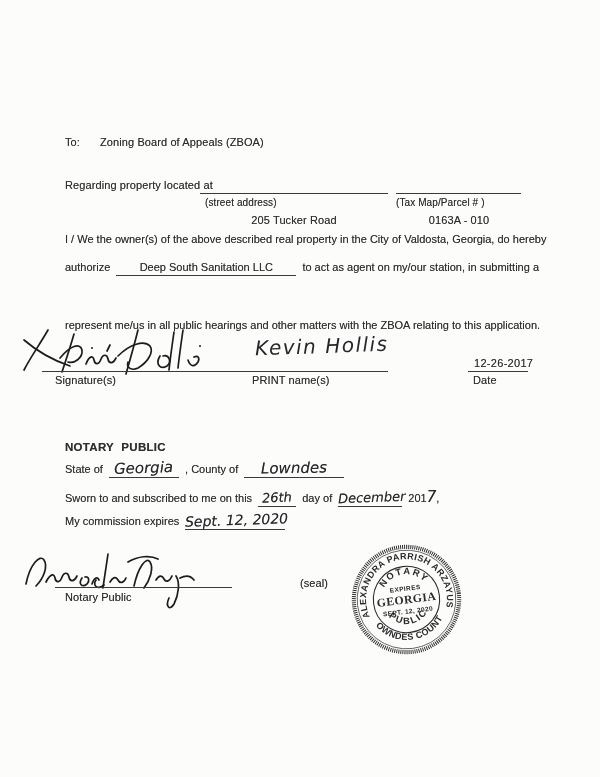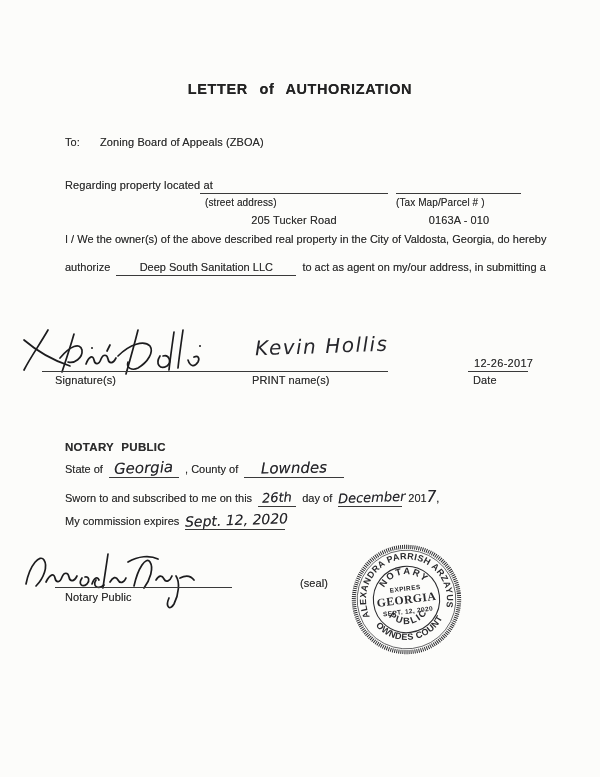--- a/index.html
+++ b/index.html
@@ -36,39 +36,39 @@
   .sealInner{font:700 9.6px "Liberation Sans",sans-serif;letter-spacing:1.8px;}
   .sealExpires{font:700 6.6px "Liberation Sans",sans-serif;letter-spacing:.5px;}
   .sealGeorgia{font:700 12px "Liberation Serif",serif;letter-spacing:.5px;}
   .sealDate{font:700 6.8px "Liberation Sans",sans-serif;letter-spacing:.3px;}
 </style>
 </head>
 <body>
 
 <div class="page">
 
-  <div class="title">LETTER of AUTHORIZATION</div>
 
   <span class="t" style="left:65px;top:136px">To:</span>
   <span class="t" style="left:100px;top:136px">Zoning Board of Appeals (ZBOA)</span>
 
   <span class="t nowrap" style="left:65px;top:179px">Regarding property located at</span>
   <span class="t center" style="left:200px;top:178px;width:188px">205 Tucker Road</span>
   <div class="rule" style="left:200px;top:193px;width:188px"></div>
   <span class="t small" style="left:205px;top:197px">(street address)</span>
   <span class="t center" style="left:398px;top:178px;width:122px">0163A - 010</span>
   <div class="rule" style="left:396px;top:193px;width:125px"></div>
   <span class="t small" style="left:396px;top:197px">(Tax Map/Parcel # )</span>
 
   <div class="row" style="left:65px;top:232px">I / We the owner(s) of the above described real property in the City of Valdosta, Georgia, do hereby</div>
   <div class="row" style="left:65px;top:260px">
     <span>authorize</span>
     <span class="ublk" style="width:180px">Deep South Sanitation LLC</span>
-    <span>to act as agent on my/our address, in submitting a</span>
+    <span>to act as agent on my/our station, in submitting a</span>
   </div>
+  <div class="row" style="left:65px;top:318px">represent me/us in all public hearings and other matters with the ZBOA relating to this application.</div>
 
   <svg class="abs" style="left:22px;top:328px" width="195" height="54" viewBox="0 0 195 54">
     <g class="sig">
       <path d="M2,12 C16,24 30,32 48,38"></path>
       <path d="M26,2 C18,16 8,30 2,42"></path>
       <path d="M52,6 C48,20 44,32 40,44"></path>
       <path d="M38,30 C48,18 58,14 60,22 C61,30 52,36 46,34"></path>
       <path d="M64,36 C67,28 71,27 72,32 C73,37 77,37 79,31 C81,26 85,26 86,31 C87,36 91,36 94,30"></path>
       <path d="M88,17 L85,23"></path>
       <path d="M116,2 C112,18 108,32 104,46"></path>

